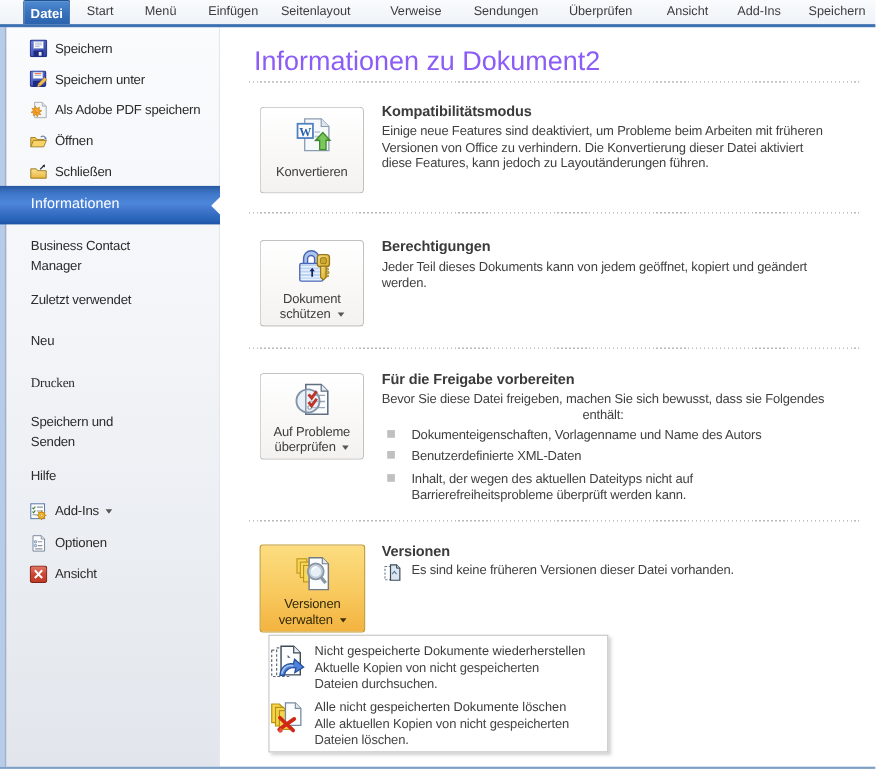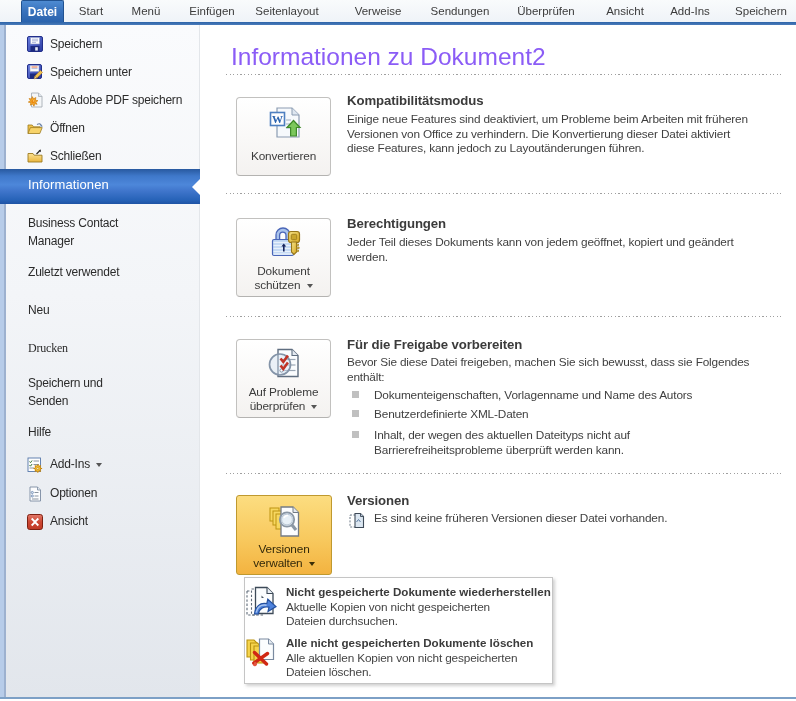--- a/index.html
+++ b/index.html
@@ -34,21 +34,21 @@
 .bigbtn .lbl { position:absolute; left:0; width:100%; }
 .sechead { position:absolute; left:347px; font-size:13.2px; letter-spacing:-0.1px; font-weight:bold; color:#3b3b3b; white-space:nowrap; }
 .secbody { position:absolute; left:347px; font-size:11.8px; letter-spacing:-0.15px; color:#3f3f3f; line-height:14.6px; white-space:nowrap; }
 .bullet { position:absolute; left:352px; width:7px; height:7px; background:#c0c0c0; }
 .caret { display:inline-block; width:0; height:0; border-left:3.5px solid transparent; border-right:3.5px solid transparent; border-top:4px solid #555; vertical-align:middle; margin-left:3px; }
 
 #verbtn { position:absolute; left:236px; top:495px; width:96px; height:80px; border:1px solid #bf992f; border-radius:3px; background:linear-gradient(#fcdd80,#f8c95e 55%,#f3b340); text-align:center; font-size:11.8px; letter-spacing:-0.15px; color:#33290a; }
 
 
 #menu { position:absolute; left:244px; top:577px; width:309px; height:107px; background:#fff; border:1px solid #c5c5c5; box-shadow:2px 2px 3px rgba(120,120,120,0.35); }
-.mtitle { position:absolute; font-size:11.6px; font-weight:bold; color:#3b3b3b; white-space:nowrap; }
+.mtitle { position:absolute; font-size:11.6px; font-weight:normal; color:#3b3b3b; white-space:nowrap; }
 .mdesc { position:absolute; font-size:11.8px; letter-spacing:-0.15px; color:#444; line-height:13.8px; white-space:nowrap; }
 </style>
 </head>
 <body>
 <div class="abs" id="tabbar"></div>
 <div class="abs" id="dateitab">Datei</div>
 <div class="tab" style="left:91px;">Start</div>
 <div class="tab" style="left:146px;">Menü</div>
 <div class="tab" style="left:212px;">Einfügen</div>
 <div class="tab" style="left:287px;">Seitenlayout</div>
@@ -235,21 +235,21 @@
           <line x1="13" y1="24.5" x2="27.5" y2="24.5"></line>
         </g>
         <circle cx="12" cy="18.5" r="10.5" fill="#cfe0f2" fill-opacity="0.4" stroke="#8494a8" stroke-width="1.7"></circle>
         <circle cx="13.5" cy="24.5" r="1.6" fill="#fff" stroke="#8494a8" stroke-width="1"></circle>
         <path d="M12.5 12.5 l2.8 3.4 4.6 -6.4" fill="none" stroke="#c03326" stroke-width="2.6"></path>
         <path d="M12.5 19.5 l2.8 3.4 4.6 -6.4" fill="none" stroke="#c03326" stroke-width="2.6"></path>
       </svg></div>
   <div class="lbl" style="top:45px;">Auf Probleme<br>überprüfen <span class="caret"></span></div>
 </div>
 <div class="sechead" style="top:337px;">Für die Freigabe vorbereiten</div>
-<div class="secbody" style="top:355px;">Bevor Sie diese Datei freigeben, machen Sie sich bewusst, dass sie Folgendes<br>enthält:</div>
+<div class="secbody" style="top:355px;text-align:center;">Bevor Sie diese Datei freigeben, machen Sie sich bewusst, dass sie Folgendes<br>enthält:</div>
 <div class="bullet" style="top:391px;"></div>
 <div class="secbody" style="top:388px;left:374px;">Dokumenteigenschaften, Vorlagenname und Name des Autors</div>
 <div class="bullet" style="top:410px;"></div>
 <div class="secbody" style="top:407px;left:374px;">Benutzerdefinierte XML-Daten</div>
 <div class="bullet" style="top:431px;"></div>
 <div class="secbody" style="top:428px;left:374px;">Inhalt, der wegen des aktuellen Dateityps nicht auf<br>Barrierefreiheitsprobleme überprüft werden kann.</div>
 <div class="dotline" style="top:473px;"></div>
 
 <div id="verbtn">
   <div class="navicon" id="ic-versions" style="left:30px;top:8px;width:36px;height:36px;"><svg width="36" height="36" viewBox="0 0 36 36">

